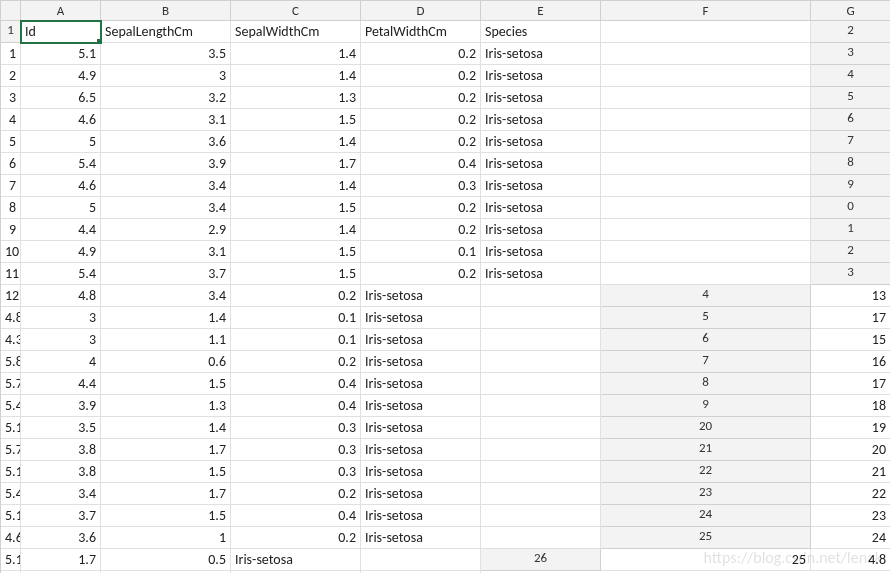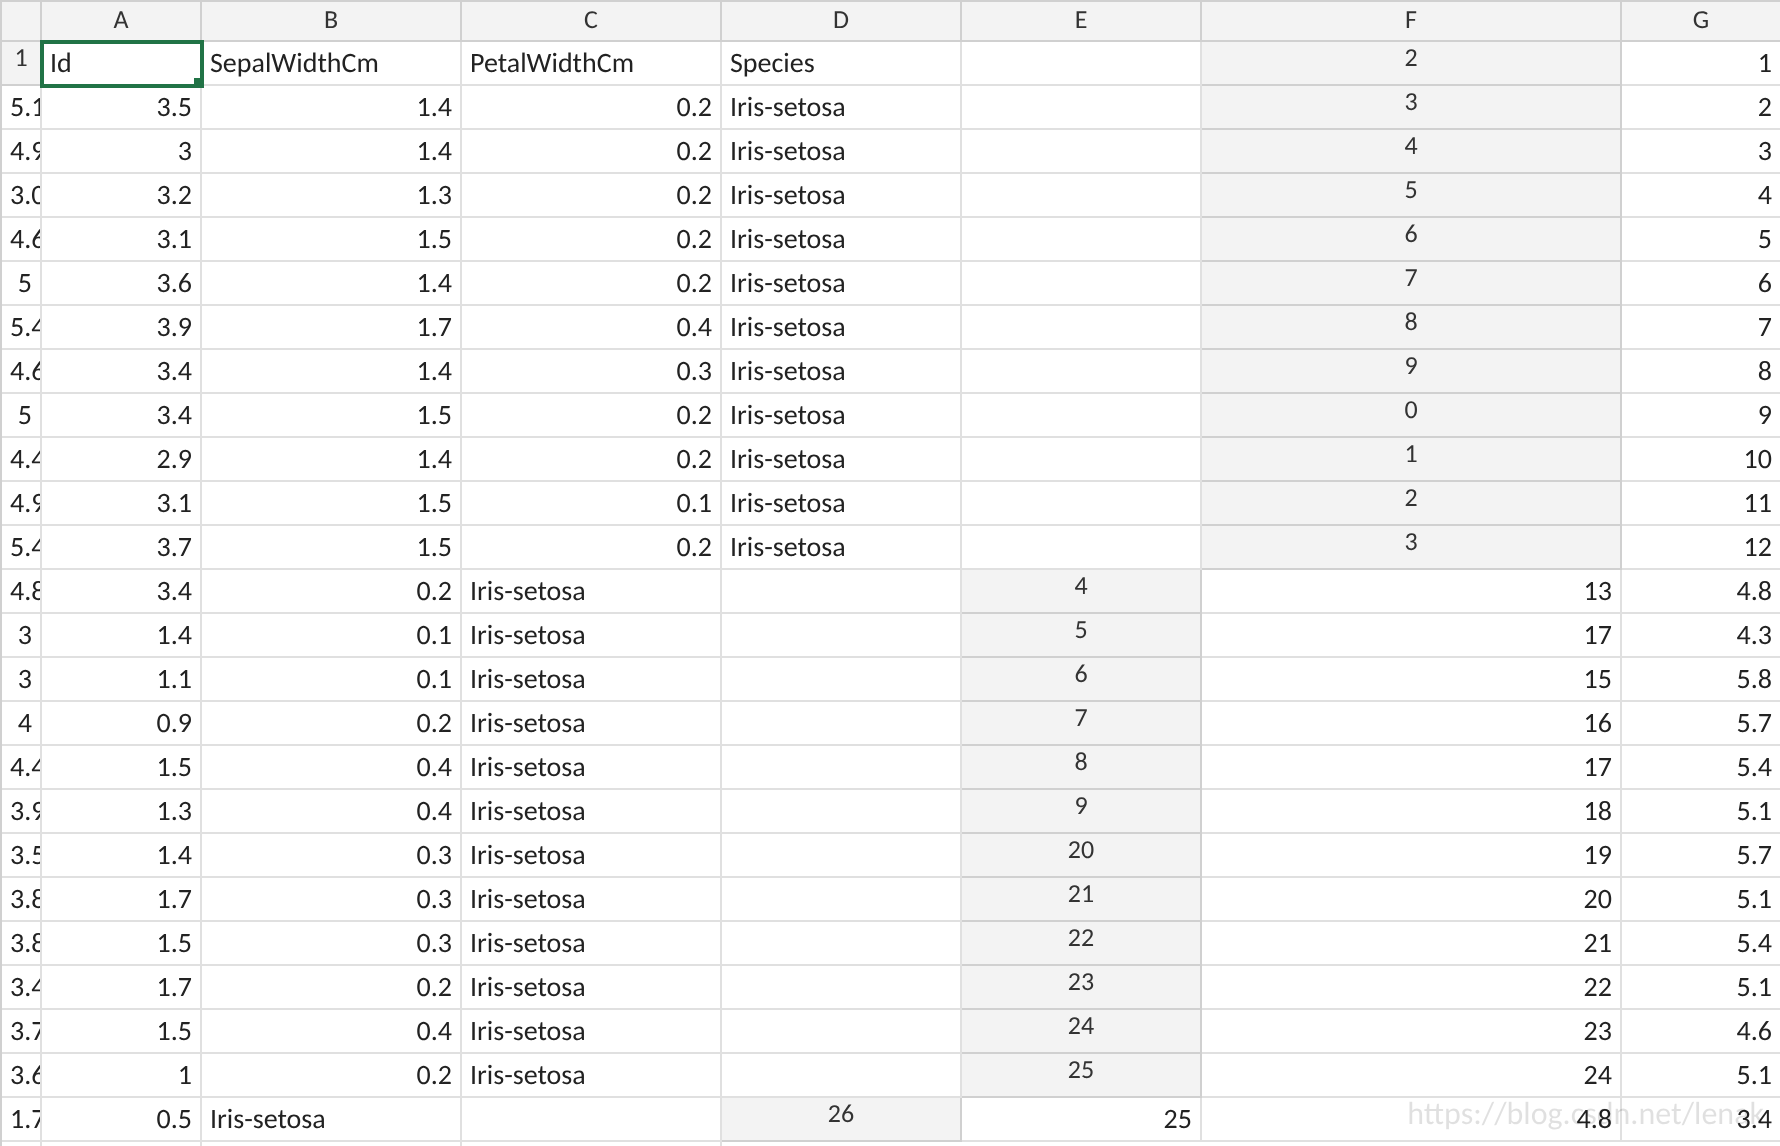--- a/index.html
+++ b/index.html
@@ -85,20 +85,21 @@
   <div class="hd">A</div>
   <div class="hd">B</div>
   <div class="hd">C</div>
   <div class="hd">D</div>
   <div class="hd">E</div>
   <div class="hd">F</div>
   <div class="hd">G</div>
 
   <div class="rh">1</div>
   <div class="cell txt active">Id</div>
+  <div class="cell txt">SepalLengthCm</div>
   <div class="cell txt">SepalWidthCm</div>
   <div class="cell txt">PetalWidthCm</div>
   <div class="cell txt">Species</div>
   <div class="cell txt"></div>
 
   <div class="rh">2</div>
   <div class="cell num">1</div>
   <div class="cell num">5.1</div>
   <div class="cell num">3.5</div>
   <div class="cell num">1.4</div>
@@ -110,21 +111,21 @@
   <div class="cell num">2</div>
   <div class="cell num">4.9</div>
   <div class="cell num">3</div>
   <div class="cell num">1.4</div>
   <div class="cell num">0.2</div>
   <div class="cell txt">Iris-setosa</div>
   <div class="cell txt"></div>
 
   <div class="rh">4</div>
   <div class="cell num">3</div>
-  <div class="cell num">3.0</div>
+  <div class="cell num">6.5</div>
   <div class="cell num">3.2</div>
   <div class="cell num">1.3</div>
   <div class="cell num">0.2</div>
   <div class="cell txt">Iris-setosa</div>
   <div class="cell txt"></div>
 
   <div class="rh">5</div>
   <div class="cell num">4</div>
   <div class="cell num">4.6</div>
   <div class="cell num">3.1</div>
@@ -219,21 +220,21 @@
   <div class="cell num">3</div>
   <div class="cell num">1.1</div>
   <div class="cell num">0.1</div>
   <div class="cell txt">Iris-setosa</div>
   <div class="cell txt"></div>
 
   <div class="rh">6</div>
   <div class="cell num">15</div>
   <div class="cell num">5.8</div>
   <div class="cell num">4</div>
-  <div class="cell num">0.9</div>
+  <div class="cell num">0.6</div>
   <div class="cell num">0.2</div>
   <div class="cell txt">Iris-setosa</div>
   <div class="cell txt"></div>
 
   <div class="rh">7</div>
   <div class="cell num">16</div>
   <div class="cell num">5.7</div>
   <div class="cell num">4.4</div>
   <div class="cell num">1.5</div>
   <div class="cell num">0.4</div>

